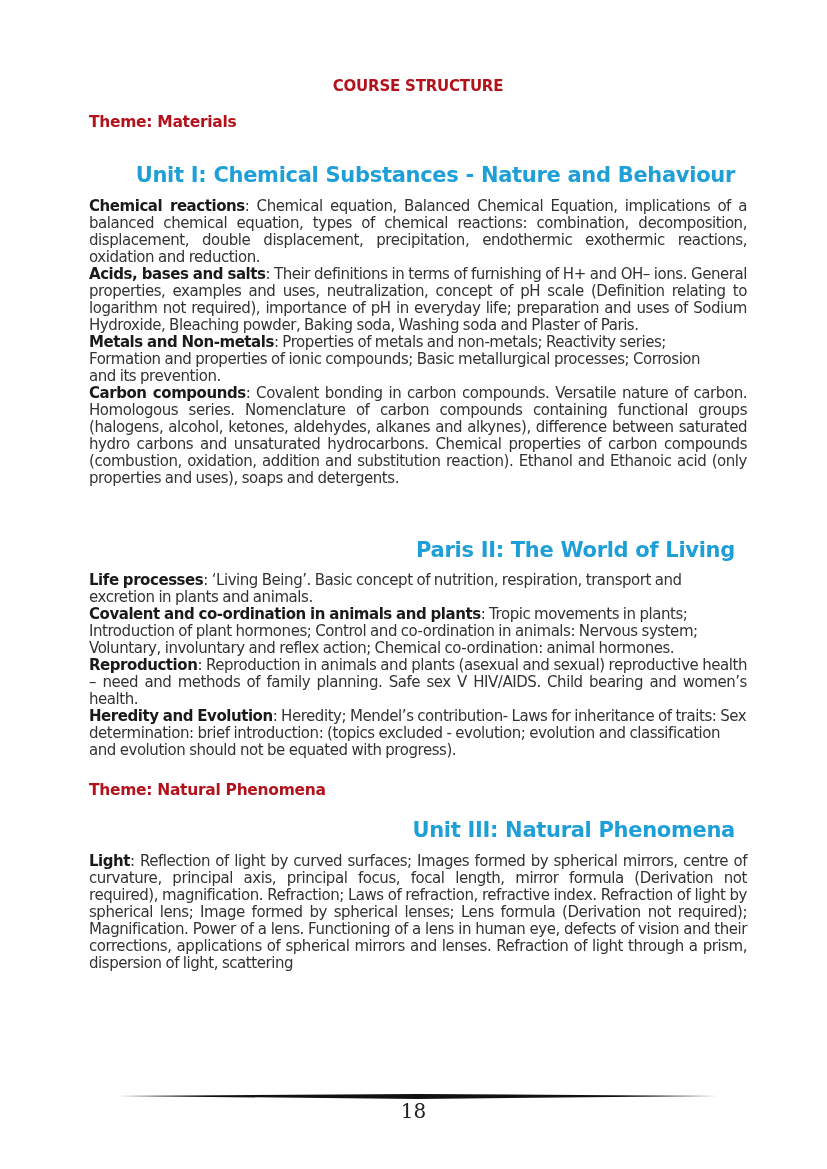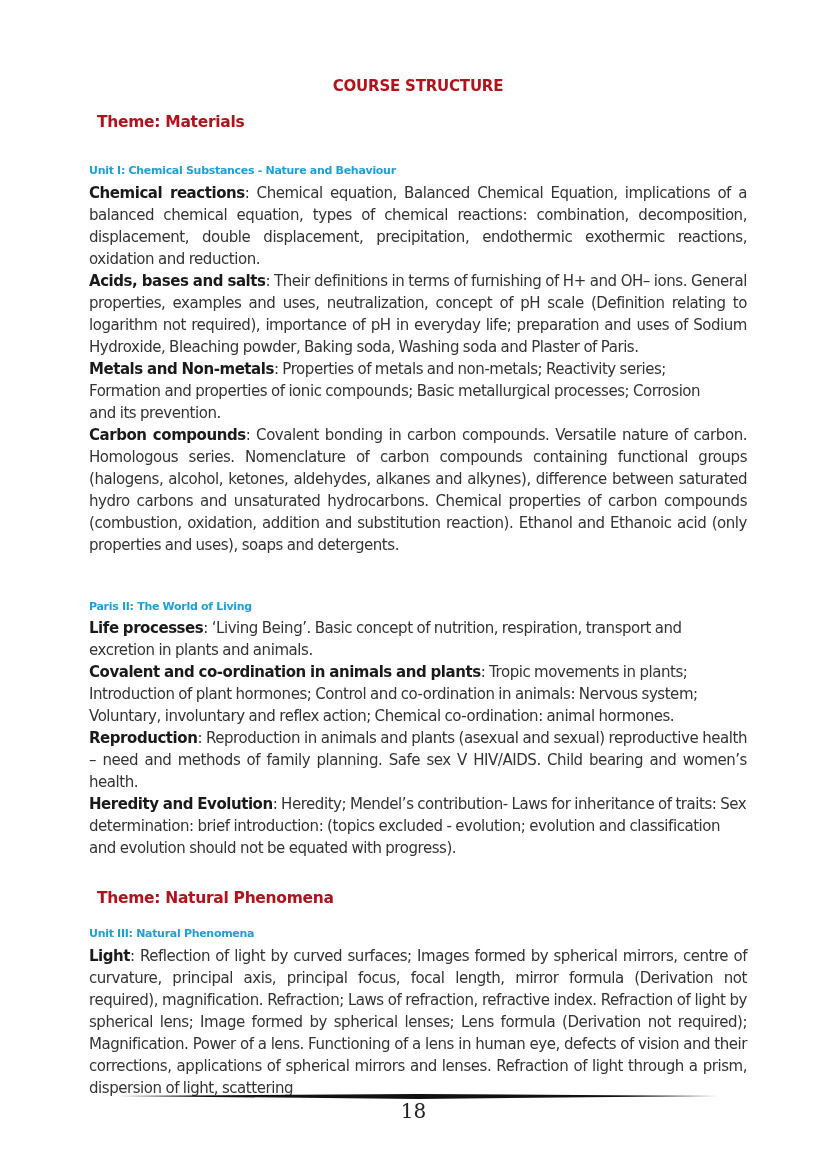--- a/index.html
+++ b/index.html
@@ -2,26 +2,26 @@
 <html><head>
 <meta charset="utf-8">
 <style>
   html, body { margin: 0; padding: 0; background: #ffffff; }
   body { width: 827px; height: 1169px; position: relative; overflow: hidden;
          font-family: "DejaVu Sans", sans-serif; color: #2a2a2a; }
   .page { position: absolute; left: 89px; top: 60px; width: 658px; }
   .title { text-align: center; color: #b3121c; font-weight: bold; font-size: 15px;
            line-height: 20px; margin: 16px; letter-spacing: -0.2px; }
   .theme { color: #b3121c; font-weight: bold; font-size: 15.5px; line-height: 20.5px;
-           margin: 8px; letter-spacing: -0.3px; }
-  .unit { color: #1e9fd8; font-weight: bold; font-size: 11px; line-height: 20.5px;
-          margin: 0; letter-spacing: -0.3px; }
+           margin: 0; letter-spacing: -0.3px; }
+  .unit { color: #1e9fd8; font-weight: bold; font-size: 21px; line-height: 20.5px;
+          margin: 12px; letter-spacing: -0.3px; text-align: right; }
   .gap { height: 20.5px; }
   .gap-small { height: 8px; }
-  .para { margin: 0; font-size: 15px; line-height: 22px; text-align: justify;
+  .para { margin: 0; font-size: 15px; line-height: 17px; text-align: justify;
           letter-spacing: -0.45px; word-spacing: -0.5px; color: #333333; }
   .para.left { text-align: left; }
   .lead { font-weight: bold; color: #1a1a1a; }
   .footer-rule { position: absolute; left: 118px; top: 1094px; width: 600px; height: 4px; }
   .footer-rule svg { display: block; }
   .page-num { position: absolute; left: 0; width: 827px; top: 1099px; text-align: center;
               font-family: "DejaVu Serif", serif; font-size: 20px; color: #222; }
 </style>
 </head>
 <body>

